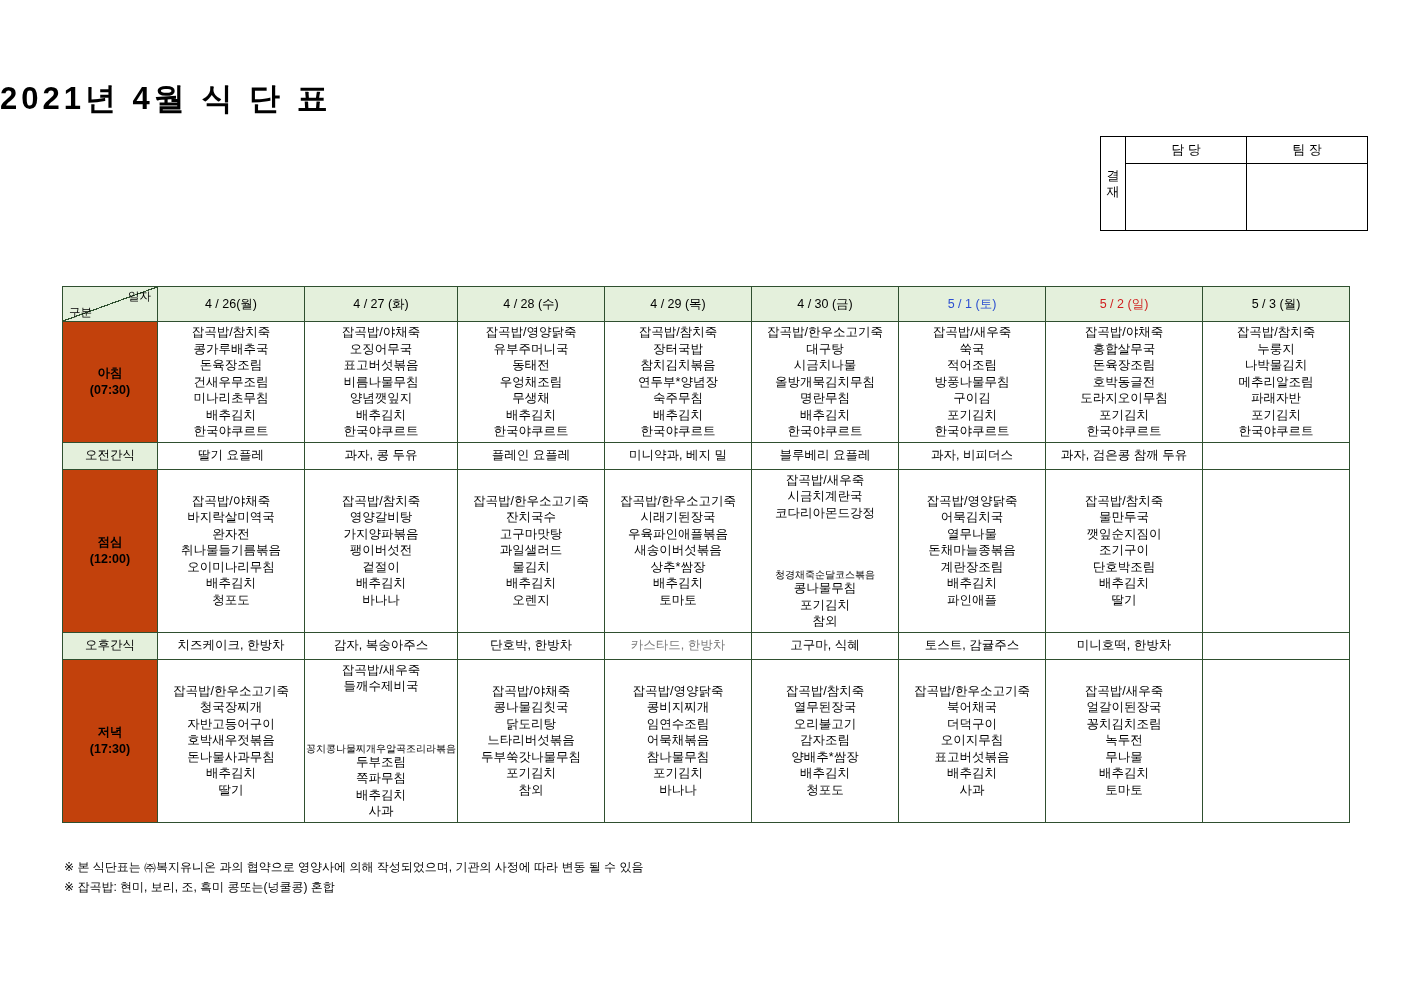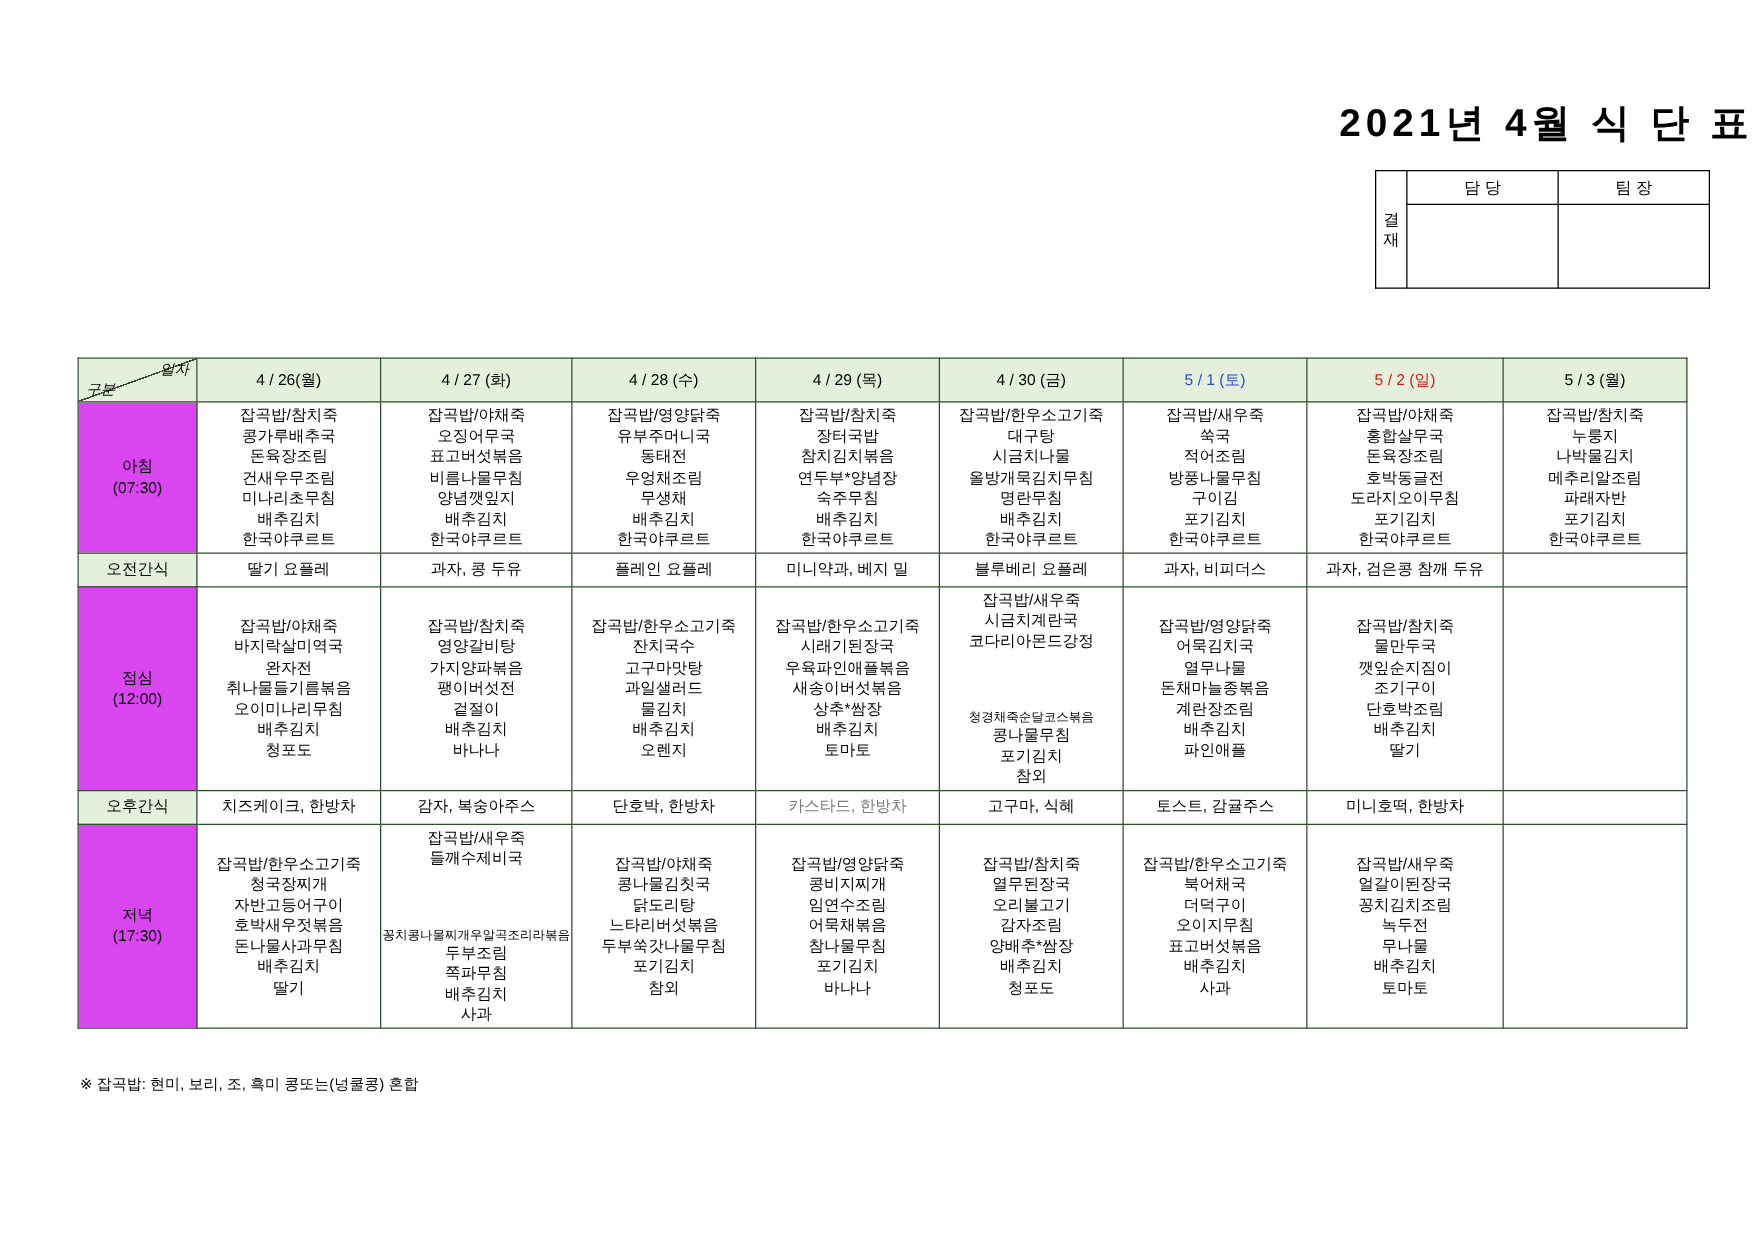--- a/index.html
+++ b/index.html
@@ -7,21 +7,21 @@
     width:1403px;height:992px;
     background:#ffffff;
     font-family:"Liberation Sans","DejaVu Sans",sans-serif;
     color:#000;
     position:relative;
     overflow:hidden;
   }
   .page{position:relative;width:1403px;height:992px;}
 
   .title{
-    position:absolute;top:78px;left:0;width:1403px;text-align:right;
+    position:absolute;top:78px;left:0;width:1403px;text-align:left;
     font-size:31px;font-weight:bold;letter-spacing:4px;
   }
 
   
   .approval{
     position:absolute;top:136px;left:1100px;
     border:1px solid #000;border-collapse:collapse;
   }
   .approval td{
     border:1px solid #000;text-align:center;font-size:13px;padding:0;
@@ -42,35 +42,34 @@
     border:1px solid #2f4f2f;
     font-size:12.5px;
     text-align:center;
     vertical-align:middle;
     padding:2px 1px;
     line-height:16.5px;
   }
   .corner{
     width:92px;height:30px;position:relative;background:#e4f0dc;
     padding:0 !important;
-    font-style:italic;
   }
   .corner .dia{
     position:absolute;left:0;top:0;width:100%;height:100%;
     background:linear-gradient(to right bottom, transparent 0 calc(50% - 0.6px), #2f4f2f calc(50% - 0.6px) calc(50% + 0.6px), transparent calc(50% + 0.6px) 100%);
   }
   .corner .d1{position:absolute;right:6px;top:1px;font-size:11.5px;}
   .corner .d2{position:absolute;left:6px;bottom:1px;font-size:11.5px;}
 
   .dhead{background:#e4f0dc;font-size:14.5px;height:30px;}
   .dhead.sat{color:#2b4ed0;}
   .dhead.sun{color:#d02020;margin-top:16px;}
 
   .rowlab{
-    background:#d946ef;width:92px;font-size:13px;line-height:18px;font-weight:normal;margin-left:48px;
+    background:#c2410c;width:92px;font-size:13px;line-height:18px;font-weight:bold;margin-left:48px;
   }
   .snacklab{background:#e4f0dc;font-size:12.5px;height:22px;}
   .mealcell{font-size:12.5px;}
   .mealcell div{white-space:nowrap;}
   .small{font-size:10px;line-height:11px;margin-top:48px;}
   .snackcell{height:22px;font-size:12.5px;}
   .snack-muted{color:#7a7a7a;}
 
   .footnotes{
     position:absolute;top:857px;left:64px;font-size:12px;line-height:20px;
@@ -367,16 +366,17 @@
               <div>배추김치</div>
               <div>토마토</div>
             </td>
           <td class="mealcell"></td>
         </tr>
       </tbody>
     </table>
   </div>
 
   <div class="footnotes">
+    <div>※ 본 식단표는 ㈜복지유니온 과의 협약으로 영양사에 의해 작성되었으며, 기관의 사정에 따라 변동 될 수 있음</div>
     <div>※ 잡곡밥: 현미, 보리, 조, 흑미 콩또는(넝쿨콩) 혼합</div>
   </div>
 
 </div>
 
 </body></html>

